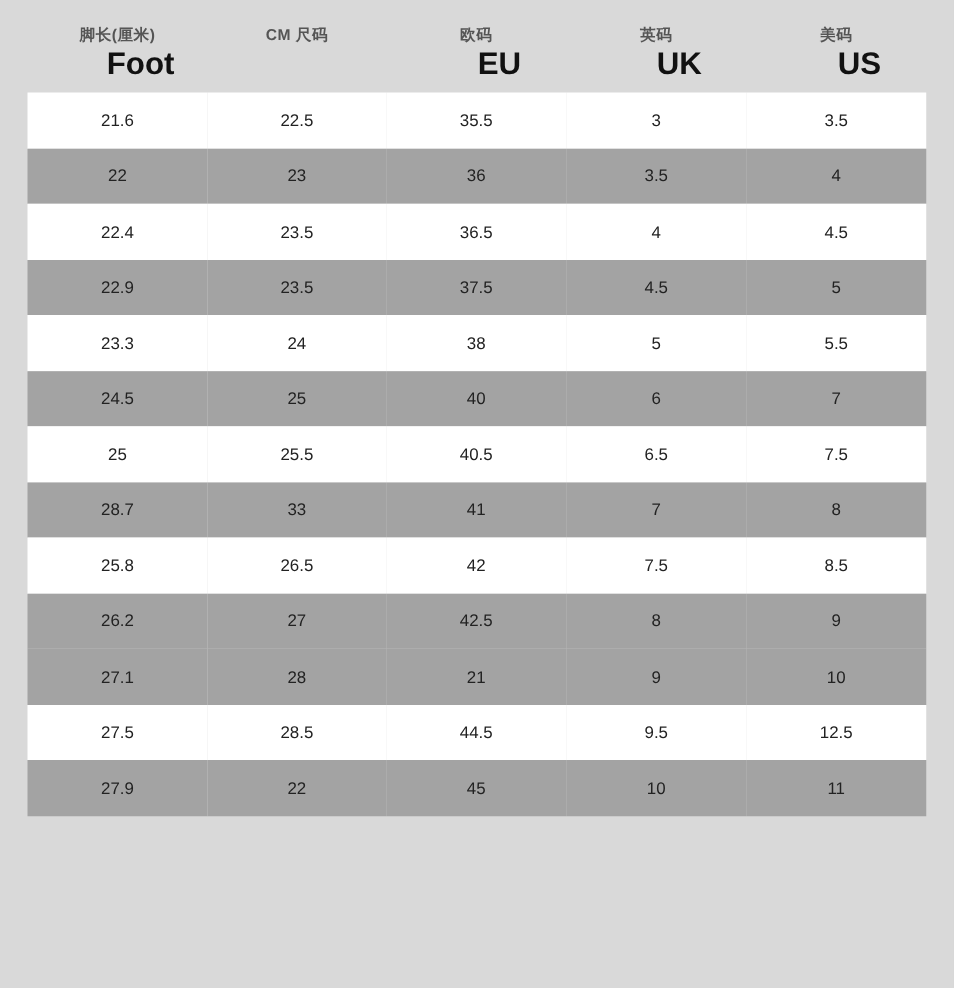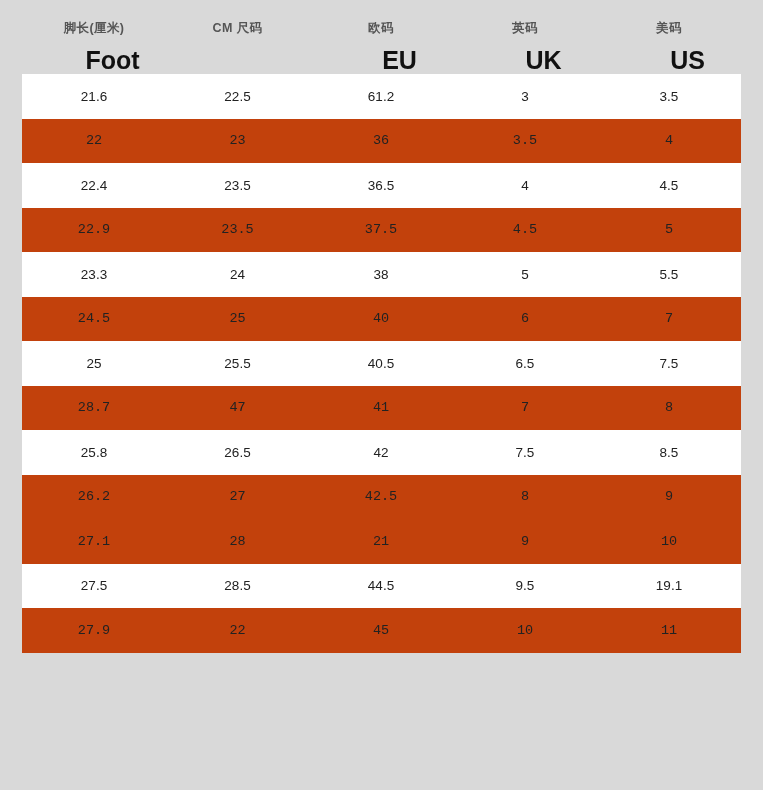--- a/index.html
+++ b/index.html
@@ -37,21 +37,21 @@
     border: none;
     padding: 0;
     height: 74px;
     vertical-align: top;
     text-align: center;
   }
   .hdr-inner {
     display: flex;
     flex-direction: column;
     align-items: center;
-    justify-content: space-between;
+    justify-content: flex-start;
     height: 74px;
     padding-top: 21px;
     box-sizing: border-box;
   }
   .hdr-cn {
     font-size: 12.5px;
     color: #555555;
     font-weight: bold;
     letter-spacing: 0.4px;
     line-height: 14px;
@@ -67,21 +67,21 @@
   tbody td {
     height: 44.5px;
     text-align: center;
     vertical-align: middle;
     font-size: 13.5px;
     color: #222222;
     border: none;
     padding: 0;
   }
   tbody tr.odd td { background: #ffffff; margin-left: 32px; }
-  tbody tr.even td { background: #c2410c; font-family: Liberation Mono, monospace; }
+  tbody tr.even td { background: #a3a3a3; }
 </style>
 </head>
 <body>
 
 <div class="sheet">
   <table class="size-table">
     <colgroup>
       <col class="c0">
         <col class="c1">
         <col class="c2">
@@ -119,21 +119,21 @@
               <div class="hdr-cn">美码</div>
               <div class="hdr-en">US</div>
             </div>
           </th>
         </tr>
     </thead>
     <tbody>
         <tr class="odd">
           <td>21.6</td>
           <td>22.5</td>
-          <td>61.2</td>
+          <td>35.5</td>
           <td>3</td>
           <td>3.5</td>
         </tr>
         <tr class="even">
           <td>22</td>
           <td>23</td>
           <td>36</td>
           <td>3.5</td>
           <td>4</td>
         </tr>
@@ -167,21 +167,21 @@
         </tr>
         <tr class="odd">
           <td>25</td>
           <td>25.5</td>
           <td>40.5</td>
           <td>6.5</td>
           <td>7.5</td>
         </tr>
         <tr class="even">
           <td>28.7</td>
-          <td>47</td>
+          <td>33</td>
           <td>41</td>
           <td>7</td>
           <td>8</td>
         </tr>
         <tr class="odd">
           <td>25.8</td>
           <td>26.5</td>
           <td>42</td>
           <td>7.5</td>
           <td>8.5</td>
@@ -198,21 +198,21 @@
           <td>28</td>
           <td>21</td>
           <td>9</td>
           <td>10</td>
         </tr>
         <tr class="odd">
           <td>27.5</td>
           <td>28.5</td>
           <td>44.5</td>
           <td>9.5</td>
-          <td>19.1</td>
+          <td>12.5</td>
         </tr>
         <tr class="even">
           <td>27.9</td>
           <td>22</td>
           <td>45</td>
           <td>10</td>
           <td>11</td>
         </tr>
       </tbody>
   </table>

